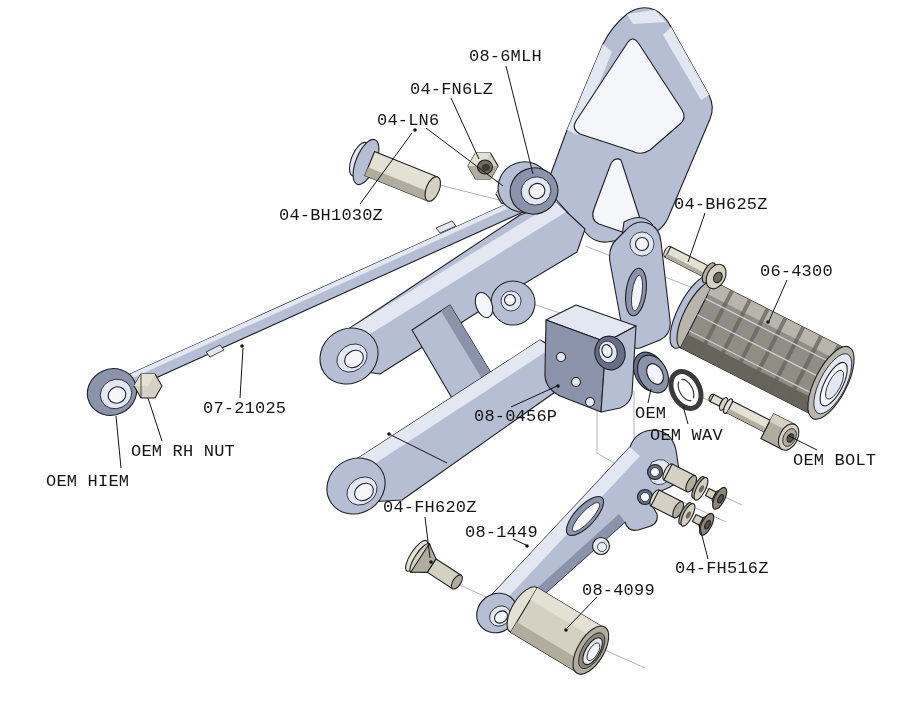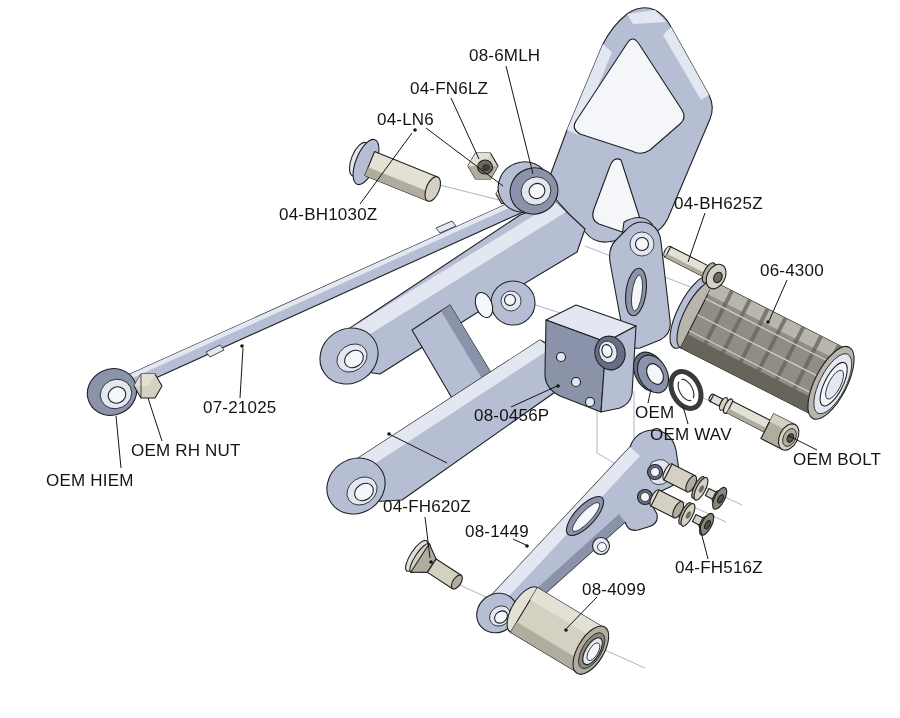--- a/index.html
+++ b/index.html
@@ -1,17 +1,17 @@
 <!DOCTYPE html>
 <html style="--background: #ffffff; --ink: #141414; --line: #1f2023; --guide: #a8acb5; --part-light: #e3e7f1; --part-mid: #b6bed4; --part-dark: #8b93ab; --part-darker: #666e86; --part-white: #f4f6fa; --bolt-light: #e3e0d4; --bolt-mid: #d4d0c2; --bolt-dark: #b1ad9e; --bolt-deep: #8a8678; --peg-light: #b7b5ac; --peg-mid: #8f8d84; --peg-dark: #66645b;"><head>
 <meta charset="utf-8">
 <style>
   html,body{margin:0;padding:0;background:#fff;}
   .stage{position:relative;width:900px;height:718px;background:var(--background,#fff);
-         font-family:Liberation Sans, sans-serif;overflow:hidden;}
+         font-family:Liberation Mono, monospace;overflow:hidden;}
   svg{display:block;}
   .lbl{font-size:17px;fill:var(--ink,#141414);letter-spacing:.2px;}
   .leader{stroke:var(--ink,#1a1a1a);stroke-width:1;fill:none;}
   .guide{stroke:var(--guide,#a8acb5);stroke-width:.9;fill:none;}
   .o{stroke:var(--line,#1f2023);stroke-width:1.1;stroke-linejoin:round;}
   .ot{stroke:var(--line,#1f2023);stroke-width:.8;stroke-linejoin:round;}
   .nn{stroke:none;}
   .f-light{fill:var(--part-light,#e3e7f1);} .f-mid{fill:var(--part-mid,#b6bed4);}
   .f-dark{fill:var(--part-dark,#8b93ab);} .f-darker{fill:var(--part-darker,#666e86);}
   .f-white{fill:var(--part-white,#f4f6fa);}

